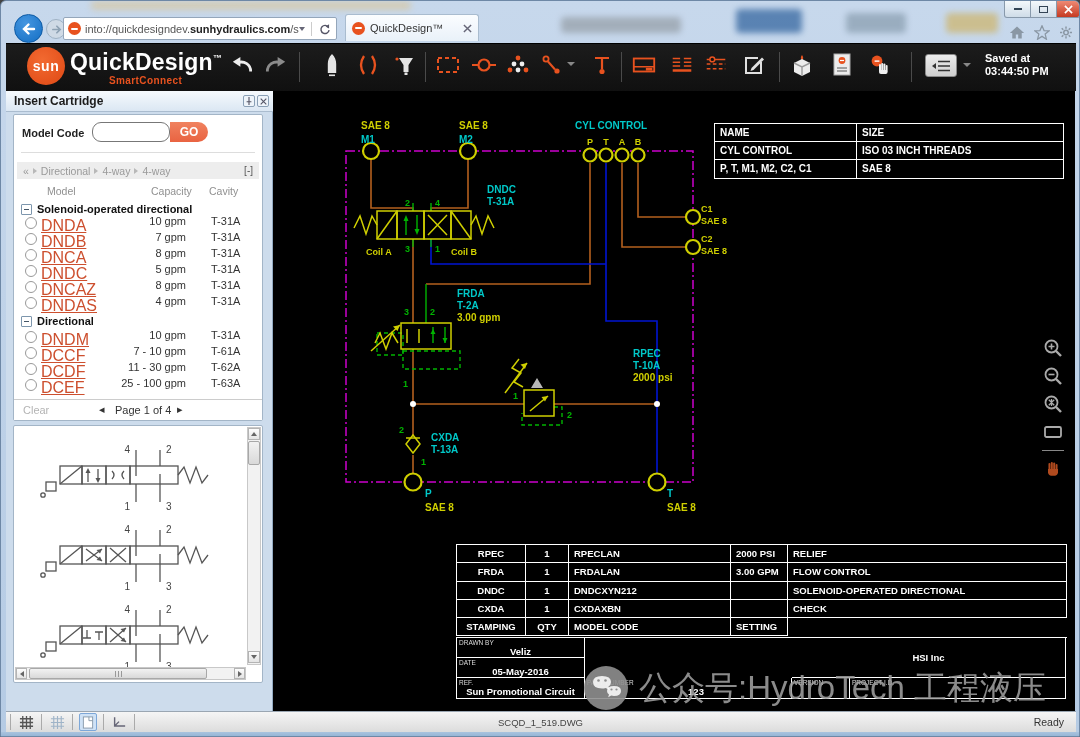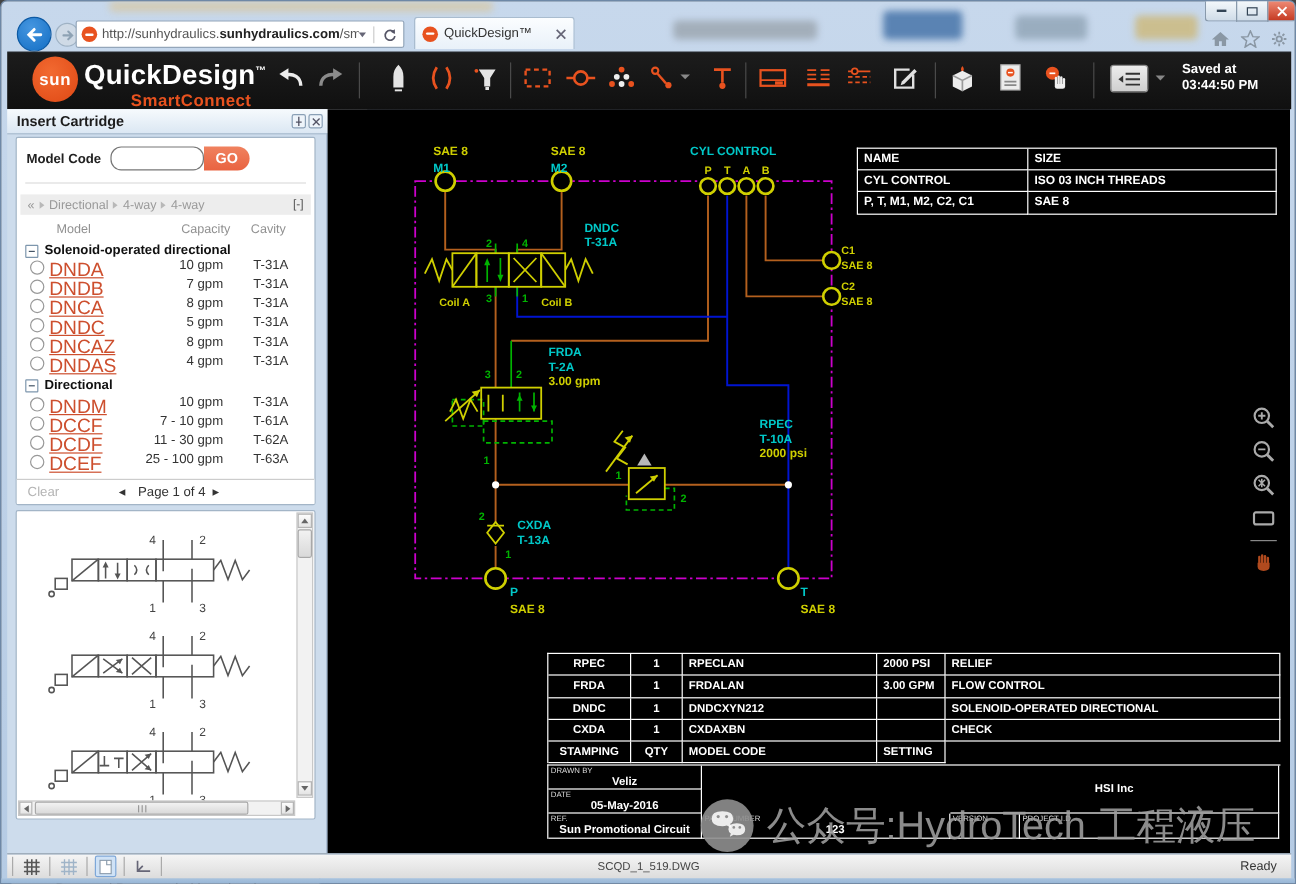--- a/index.html
+++ b/index.html
@@ -11,21 +11,21 @@
   .blur{filter:blur(3px);opacity:.8;border-radius:4px;}
   .urlbar{background:#fff;border:1px solid #94a6ba;border-radius:2px;display:flex;align-items:center;padding:0 4px;font-size:11px;color:#555;}
   .tab{background:linear-gradient(180deg,#fbfdff,#e9f1f9);border:1px solid #a9bccf;border-bottom:none;border-radius:3px 3px 0 0;display:flex;align-items:center;padding:0 6px;font-size:11px;color:#333;}
   .winbtn{border:1px solid #8899ab;border-top:none;display:flex;align-items:center;justify-content:center;}
   
   .tbar{background:linear-gradient(180deg,#1c1c1c,#101010);border-top:1px solid #000;}
   .tsep{width:1px;height:30px;background:#4a4a4a;}
   .ticon{width:26px;height:26px;display:flex;align-items:center;justify-content:center;}
   .sunlogo{width:38px;height:38px;border-radius:50%;background:radial-gradient(circle at 40% 35%,#f26a31,#df4814);color:#fff;font-weight:bold;font-size:14px;display:flex;align-items:center;justify-content:center;letter-spacing:.5px;}
   .brand{color:#fff;font-size:23px;font-weight:600;letter-spacing:.2px;}
-  .brandsub{color:#e8521f;font-size:14px;font-weight:bold;letter-spacing:.4px;}
+  .brandsub{color:#e8521f;font-size:10px;font-weight:bold;letter-spacing:.4px;}
   .saved{color:#fff;font-size:11px;font-weight:bold;line-height:13px;}
   
   .panel{background:#cddcec;border-right:1px solid #93aac2;}
   .ptitle{background:linear-gradient(180deg,#f6fafd,#dbe7f3);border-bottom:1px solid #aabccf;font-size:12px;font-weight:bold;color:#1c1c1c;display:flex;align-items:center;padding-left:8px;}
   .pbtn{width:12px;height:12px;border:1px solid #8aa0b6;background:#eef4fa;border-radius:2px;display:flex;align-items:center;justify-content:center;font-size:8px;color:#556;line-height:1;}
   .card{background:#fff;border:1px solid #a3b5c7;border-radius:2px;}
   .mclabel{font-size:11px;font-weight:bold;color:#222;}
   .mcinput{border:1px solid #777;border-radius:9px;background:#fff;}
   .gobtn{background:linear-gradient(180deg,#f0825f,#e96341);color:#fff;font-size:12px;font-weight:bold;border:none;border-radius:0 10px 10px 0;display:flex;align-items:center;justify-content:center;}
   .bcrumb{background:#ededed;display:flex;align-items:center;font-size:10.5px;color:#9a9a9a;padding:0 6px;gap:4px;}
@@ -79,21 +79,21 @@
   <div class="abs" style="left:45px;top:18px;width:20px;height:20px;border-radius:50%;background:#cfdae6;border:1px solid #9fb2c4;display:flex;align-items:center;justify-content:center;">
     <svg width="13" height="13" viewBox="0 0 18 18">
         <path d="M4 9 H13 M9.5 4.5 L14 9 L9.5 13.5" stroke="#8ea2b4" stroke-width="2.4" fill="none" stroke-linecap="round"></path>
       </svg>
   </div>
 
   <div class="abs urlbar" style="left:62px;top:16px;width:274px;height:23px;">
     <span style="width:13px;height:13px;border-radius:50%;background:#e8521f;display:inline-flex;align-items:center;justify-content:center;margin-right:4px;flex:none;">
         <span style="width:7px;height:2px;background:#fff;border-radius:1px;"></span>
       </span>
-    <span class="nw" style="overflow:hidden;"><span>http://sunhydraulics.</span><b style="color:#222;">sunhydraulics.com</b><span>/smartconnect/?L</span></span>
+    <span class="nw" style="overflow:hidden;"><span>into://quickdesigndev.</span><b style="color:#222;">sunhydraulics.com</b><span>/smartconnect/?L</span></span>
     <span style="margin-left:auto;display:flex;align-items:center;gap:6px;flex:none;">
       <span style="width:0;height:0;border-top:4px solid #667;border-left:3.5px solid transparent;border-right:3.5px solid transparent;"></span>
       <span style="width:1px;height:14px;background:#ccc;"></span>
       <svg width="14" height="14" viewBox="0 0 24 24">
           <path d="M18 9 A7 7 0 1 0 19 14" stroke="#556" stroke-width="2.4" fill="none"></path>
           <polygon points="19,4 19,11 13,7.5" fill="#556"></polygon>
         </svg>
     </span>
   </div>
 

